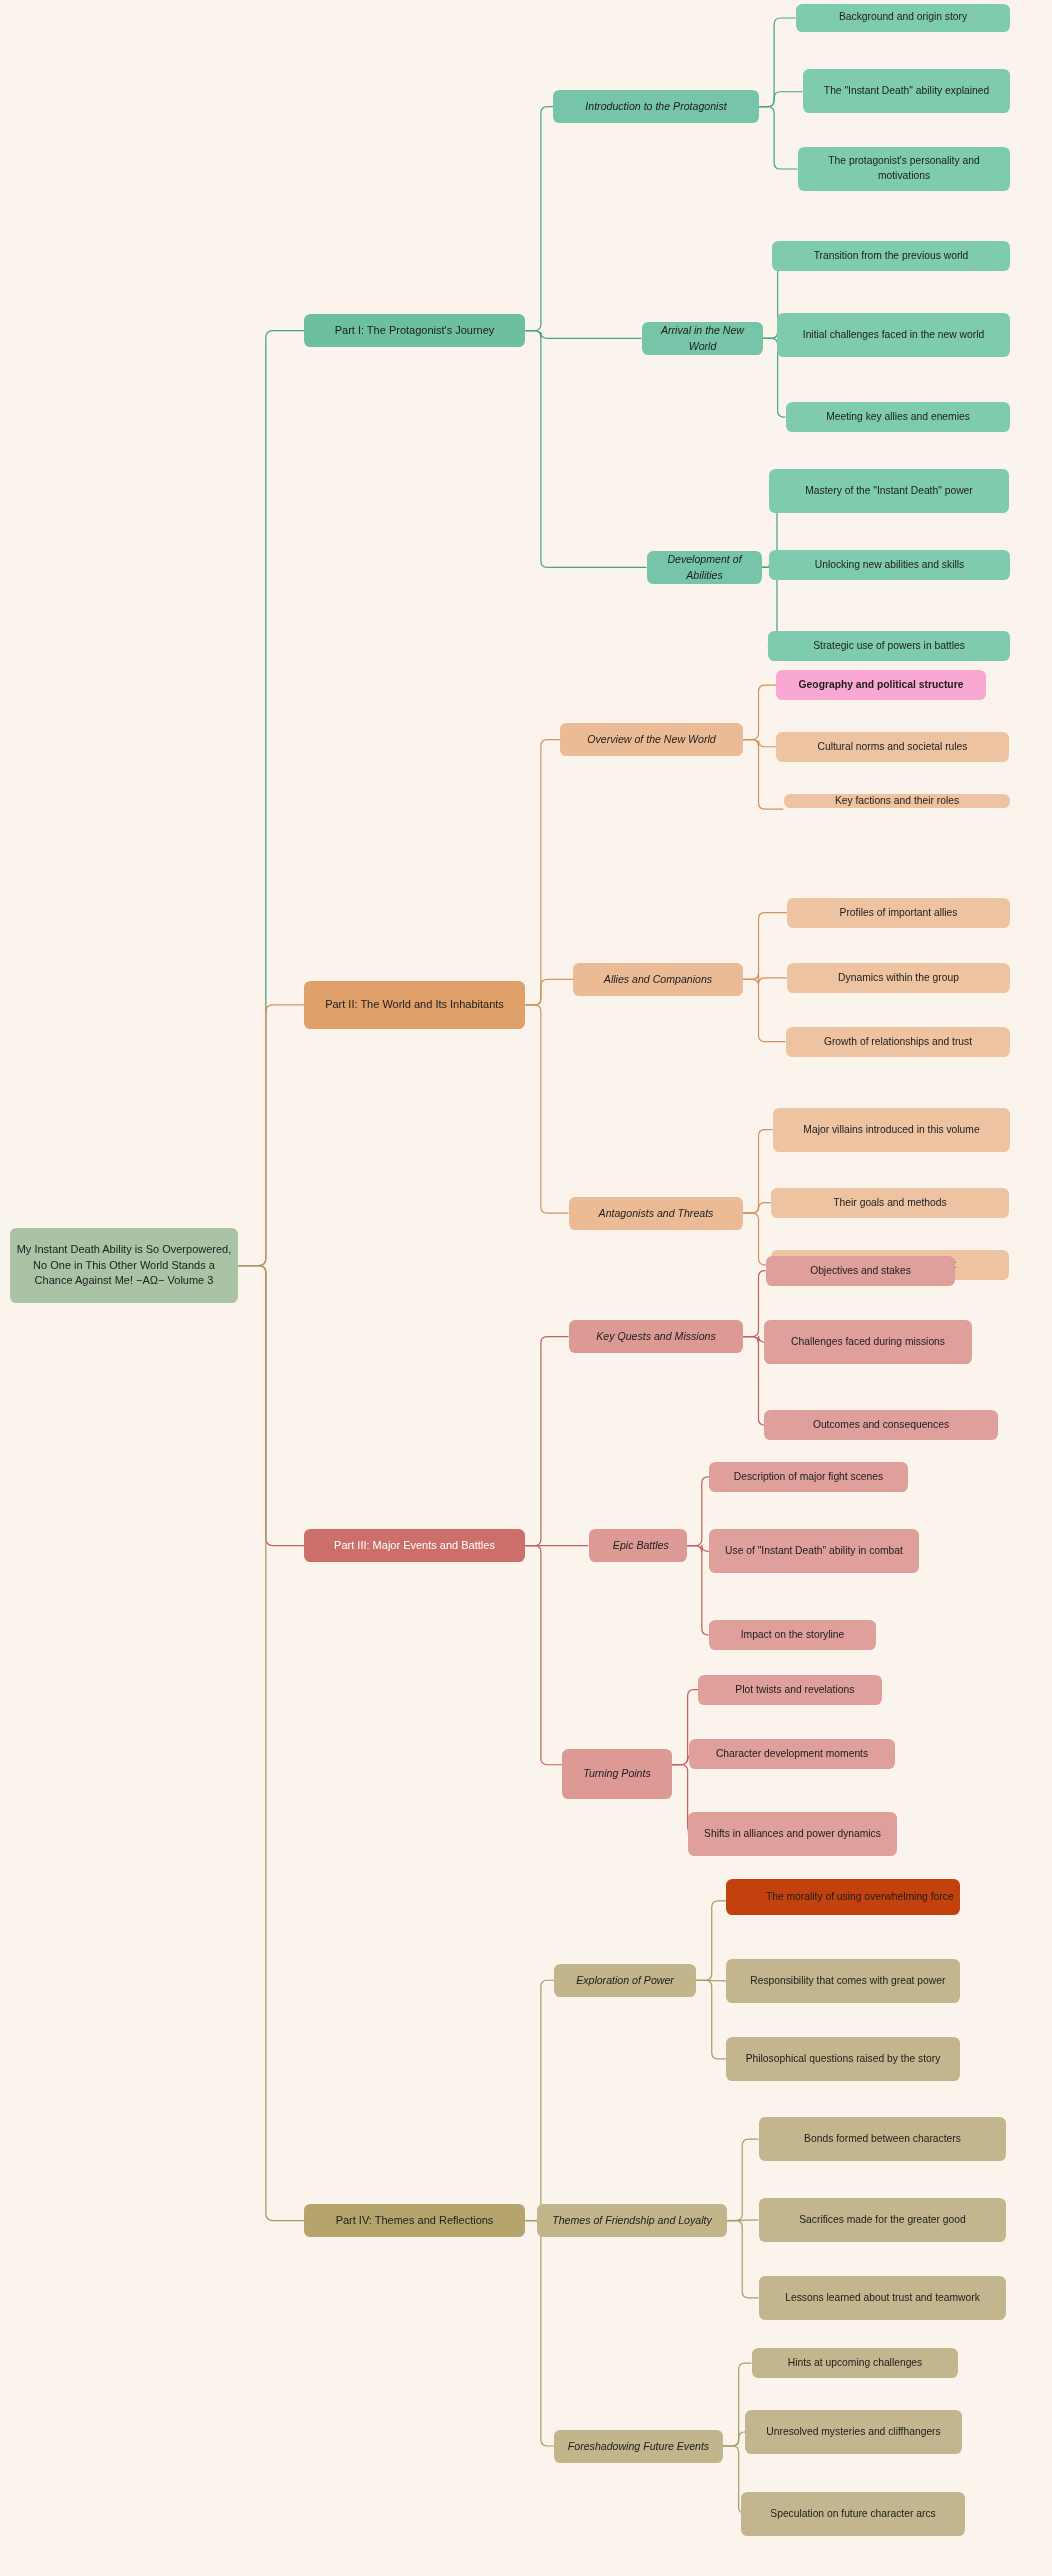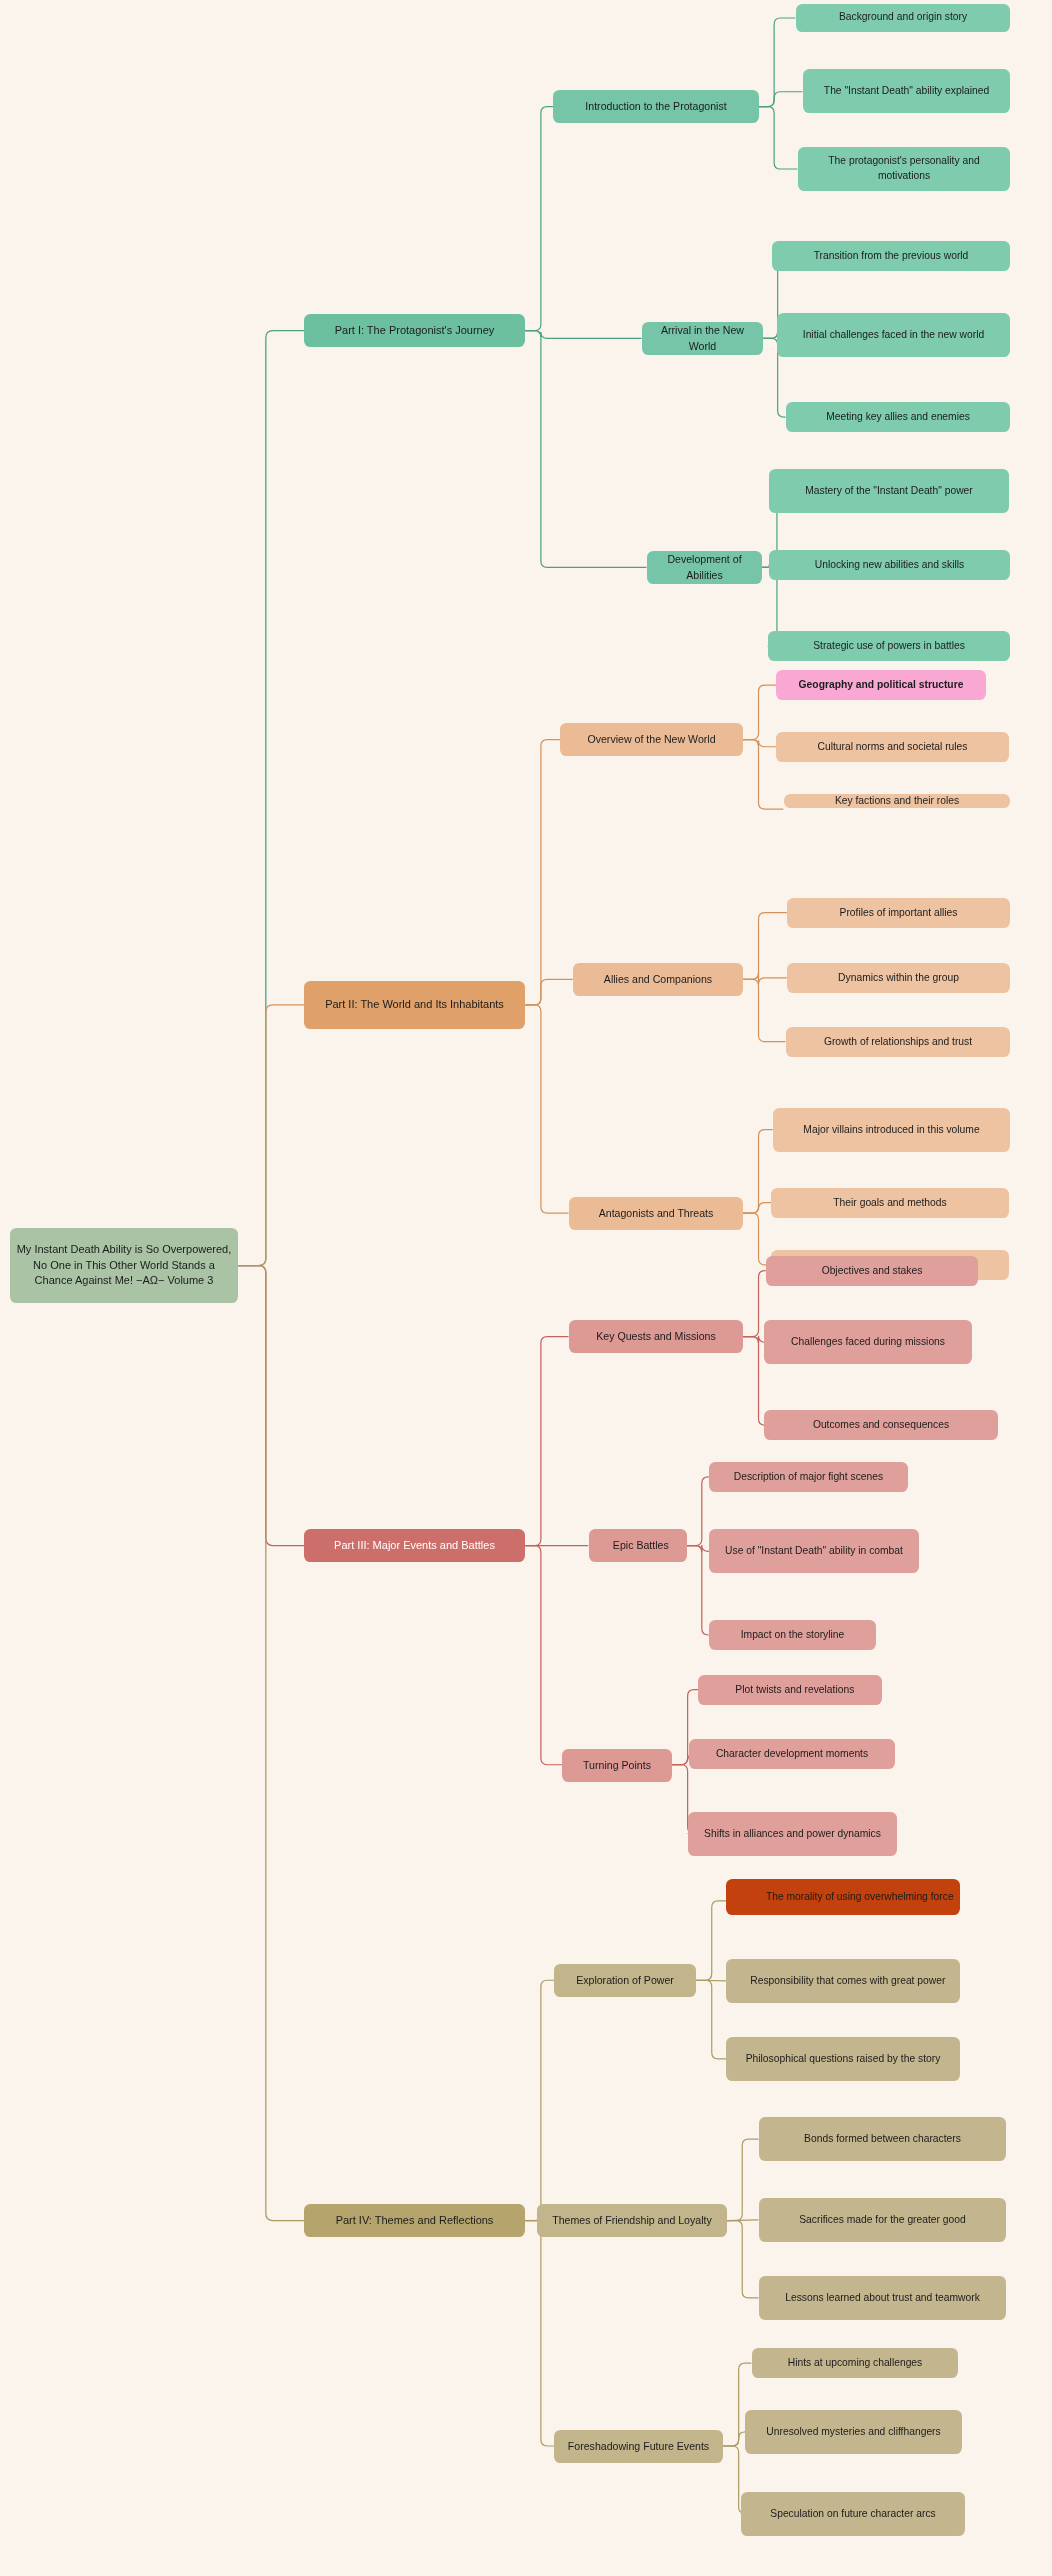--- a/index.html
+++ b/index.html
@@ -41,20 +41,21 @@
     overflow: hidden;
   }
   .node-root {
     font-size: 11px;
   }
   .node-l1 {
     font-size: 11px;
   }
   .node-l2 {
     font-size: 10.6px;
+    font-style: italic;
   }
   .node-l3 {
     font-size: 10.3px;
   }
   .node-label {
     display: block;
     width: 100%;
   }
 </style>
 </head>
@@ -196,42 +197,42 @@
       </div>
       <div class="node node-l3" style="left: 771px; top: 1250px; width: 238px; height: 30px; background: rgb(237, 195, 162); color: rgb(28, 28, 28);">
         <span class="node-label">Conflicts with the protagonist</span>
       </div>
       <div class="node node-l1" style="left: 304px; top: 1529px; width: 221px; height: 33px; background: rgb(204, 111, 106); color: rgb(255, 255, 255);">
         <span class="node-label">Part III: Major Events and Battles</span>
       </div>
       <div class="node node-l2" style="left: 569px; top: 1320px; width: 174px; height: 33px; background: rgb(221, 154, 149); color: rgb(28, 28, 28);">
         <span class="node-label">Key Quests and Missions</span>
       </div>
-      <div class="node node-l3" style="left: 766px; top: 1256px; width: 212px; height: 30px; background: rgb(223, 160, 155); color: rgb(28, 28, 28);">
+      <div class="node node-l3" style="left: 766px; top: 1256px; width: 189px; height: 30px; background: rgb(223, 160, 155); color: rgb(28, 28, 28);">
         <span class="node-label">Objectives and stakes</span>
       </div>
       <div class="node node-l3" style="left: 764px; top: 1320px; width: 208px; height: 44px; background: rgb(223, 160, 155); color: rgb(28, 28, 28);">
         <span class="node-label">Challenges faced during missions</span>
       </div>
       <div class="node node-l3" style="left: 764px; top: 1410px; width: 234px; height: 30px; background: rgb(223, 160, 155); color: rgb(28, 28, 28);">
         <span class="node-label">Outcomes and consequences</span>
       </div>
       <div class="node node-l2" style="left: 589px; top: 1529px; width: 98px; height: 33px; background: rgb(221, 154, 149); color: rgb(28, 28, 28); padding-left: 12px;">
         <span class="node-label">Epic Battles</span>
       </div>
       <div class="node node-l3" style="left: 709px; top: 1462px; width: 199px; height: 30px; background: rgb(223, 160, 155); color: rgb(28, 28, 28);">
         <span class="node-label">Description of major fight scenes</span>
       </div>
       <div class="node node-l3" style="left: 709px; top: 1529px; width: 210px; height: 44px; background: rgb(223, 160, 155); color: rgb(28, 28, 28);">
         <span class="node-label">Use of "Instant Death" ability in combat</span>
       </div>
       <div class="node node-l3" style="left: 709px; top: 1620px; width: 167px; height: 30px; background: rgb(223, 160, 155); color: rgb(28, 28, 28);">
         <span class="node-label">Impact on the storyline</span>
       </div>
-      <div class="node node-l2" style="left: 562px; top: 1749px; width: 110px; height: 33px; background: rgb(221, 154, 149); color: rgb(28, 28, 28);">
+      <div class="node node-l2" style="left: 562px; top: 1749px; width: 110px; height: 50px; background: rgb(221, 154, 149); color: rgb(28, 28, 28);">
         <span class="node-label">Turning Points</span>
       </div>
       <div class="node node-l3" style="left: 698px; top: 1675px; width: 184px; height: 30px; background: rgb(223, 160, 155); color: rgb(28, 28, 28); padding-left: 16px;">
         <span class="node-label">Plot twists and revelations</span>
       </div>
       <div class="node node-l3" style="left: 689px; top: 1739px; width: 206px; height: 30px; background: rgb(223, 160, 155); color: rgb(28, 28, 28);">
         <span class="node-label">Character development moments</span>
       </div>
       <div class="node node-l3" style="left: 688px; top: 1812px; width: 209px; height: 44px; background: rgb(223, 160, 155); color: rgb(28, 28, 28);">
         <span class="node-label">Shifts in alliances and power dynamics</span>

